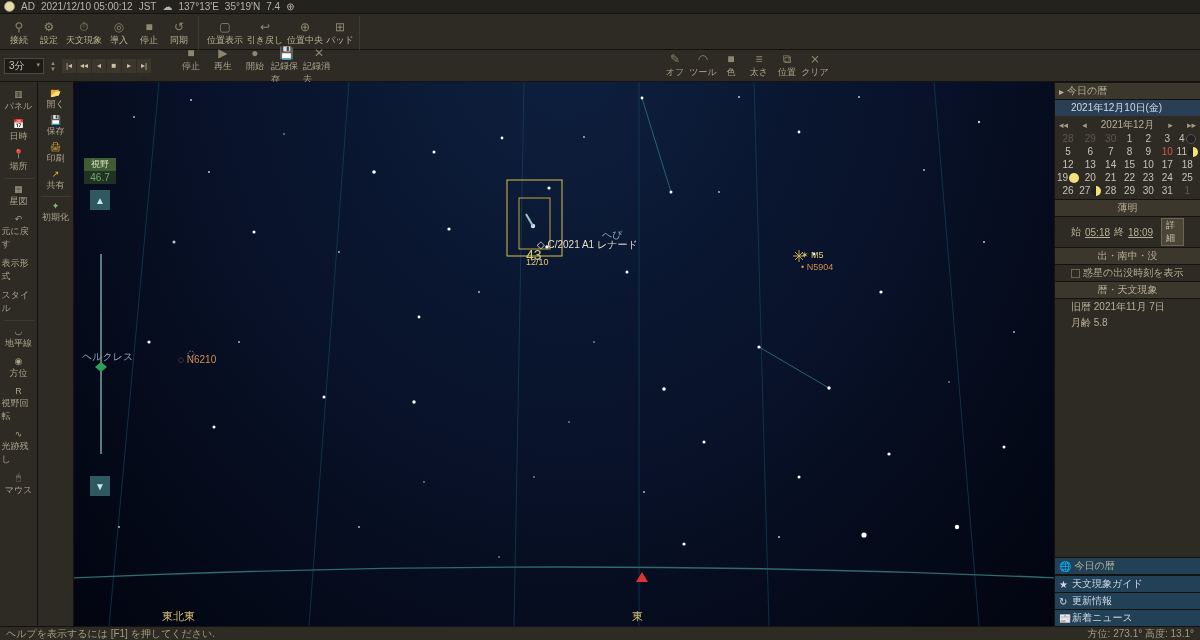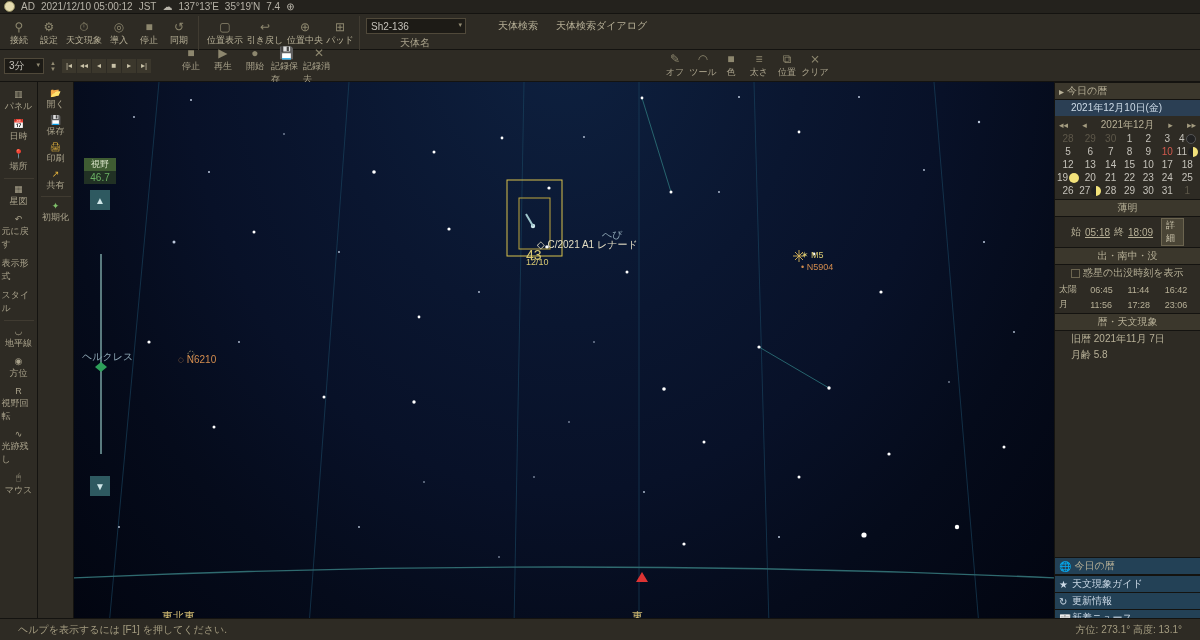--- a/index.html
+++ b/index.html
@@ -164,24 +164,24 @@
   .mini-table td{padding:0 2px;}
   .detail-btn{background:#4a4536;border:1px solid #6c6550;padding:0 4px;font-size:9px;color:#cfc8af;cursor:pointer;}
   .chk{width:9px;height:9px;border:1px solid #6c6550;display:inline-block;vertical-align:middle;margin-right:3px;}
   .rp-flex{flex:1;}
   .rp-footer{background:#2e2b24;}
   .link-row{background:#234156;color:#cbd9e6;padding:1px 4px;display:flex;align-items:center;gap:3px;cursor:pointer;border-top:1px solid #141310;font-size:10px;}
   .link-row .ico{width:10px;height:10px;display:inline-block;}
 
   
   .status{
-    position:absolute;left:0;right:0;bottom:0;height:22px;
+    position:absolute;left:0;right:0;bottom:0;height:14px;
     background:#2e2b24;border-top:1px solid #141310;
     display:flex;align-items:center;justify-content:space-between;
-    padding:0 18px;font-size:10px;color:#a49c80;
+    padding:0 6px;font-size:10px;color:#a49c80;
   }
 </style>
 </head>
 <body>
 
 <div class="title-bar">
   <span class="app-icon"></span>
   <span>AD</span>
   <span>2021/12/10 05:00:12</span>
   <span>JST</span>
@@ -229,33 +229,20 @@
         <span>引き戻し</span>
       </div>
     <div class="tool-btn wide">
         <span class="tb-icon">⊕</span>
         <span>位置中央</span>
       </div>
     <div class="tool-btn">
         <span class="tb-icon">⊞</span>
         <span>パッド</span>
       </div>
-  </div>
-  <div class="search-block">
-    <div class="search-row">
-      <div class="dropdown name-input">
-          <span>Sh2-136</span>
-        </div>
-      <span style="width:14px"></span>
-      <span class="txt-btn">天体検索</span>
-      <span class="txt-btn">天体検索ダイアログ</span>
-    </div>
-    <div class="search-row">
-      <span class="small-label" style="margin-left:34px">天体名</span>
-    </div>
   </div>
 </div>
 
 <div class="toolbar-row2">
   <div class="dropdown">
       <span>3分</span>
     </div>
   <span style="display:flex;flex-direction:column;font-size:6px;color:#938c73;line-height:6px;">▲<span>▼</span></span>
   <div class="play-ctl">
     <div class="pc-btn">|◂</div>
@@ -579,36 +566,20 @@
     <div class="rp-row" style="display:flex;gap:4px;align-items:center">
       <span>始</span>
       <span style="text-decoration:underline">05:18</span>
       <span>終</span>
       <span style="text-decoration:underline">18:09</span>
       <span style="flex:1"></span>
       <span class="detail-btn">詳細</span>
     </div>
     <div class="sec-title">出・南中・没</div>
     <div class="rp-row"><span class="chk"></span><span>惑星の出没時刻を表示</span></div>
-    <table class="mini-table">
-      <tbody>
-          <tr>
-            <td>太陽</td>
-            <td>06:45</td>
-            <td>11:44</td>
-            <td>16:42</td>
-          </tr>
-      <tr>
-            <td>月</td>
-            <td>11:56</td>
-            <td>17:28</td>
-            <td>23:06</td>
-          </tr>
-    </tbody>
-      </table>
     <div class="sec-title">暦・天文現象</div>
     <div class="rp-row">旧暦 2021年11月 7日</div>
     <div class="rp-row">月齢 5.8</div>
 
     <div class="rp-flex"></div>
 
     <div class="rp-footer">
       <div class="rp-title" style="background:#234156">
           <span>🌐</span>
           <span>今日の暦</span>

